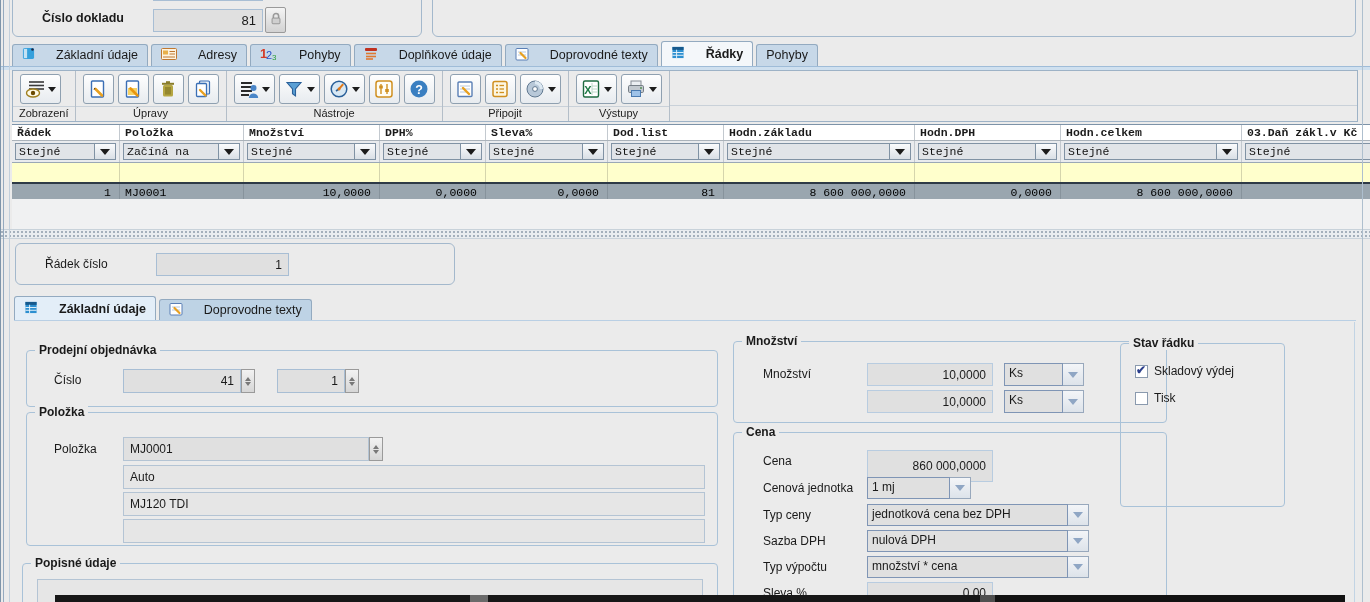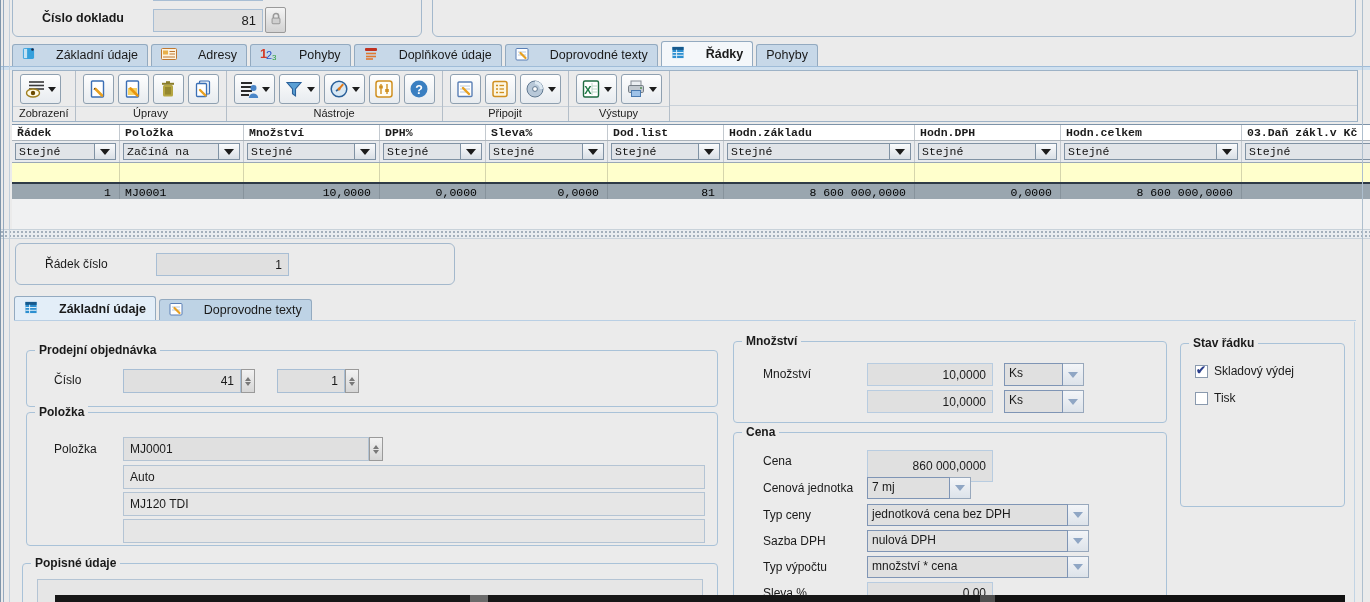--- a/index.html
+++ b/index.html
@@ -575,21 +575,21 @@
         </span>
     </div>
   </div>
 
   <div class="group" style="left:733px; top:432px; width:434px; height:175px;">
     <div class="legend">Cena</div>
     <div class="lbl" style="left:12px; top:21px;">Cena</div>
     <div class="field ro-num" style="left:133px; top:17px; width:126px; height:32px; border-color:#b8cce0;">860 000,0000</div>
     <div class="lbl" style="left:12px; top:48px;">Cenová jednotka</div>
     <div class="combo" style="left:133px; top:44px; height:22px; width:104px;">
-      <span class="combo-text">7 mj</span>
+      <span class="combo-text">1 mj</span>
       <span class="combo-btn">
           <i></i>
         </span>
     </div>
     <div class="lbl" style="left:12px; top:75px;">Typ ceny</div>
     <div class="combo" style="left:133px; top:71px; height:22px; width:222px;justify-content:flex-end;">
       <span class="combo-text">jednotková cena bez DPH</span>
       <span class="combo-btn">
           <i></i>
         </span>
@@ -605,21 +605,21 @@
     <div class="combo" style="left:133px; top:123px; height:22px; width:222px;">
       <span class="combo-text">množství * cena</span>
       <span class="combo-btn">
           <i></i>
         </span>
     </div>
     <div class="lbl" style="left:12px; top:153px;">Sleva %</div>
     <div class="field ro-num" style="left:133px; top:149px; width:126px; height:22px; border-color:#b8cce0;">0,00</div>
   </div>
 
-  <div class="group" style="left:1180px; top:343px; width:165px; height:164px;">
+  <div class="group" style="left:1120px; top:343px; width:165px; height:164px;">
     <div class="legend">Stav řádku</div>
     <div class="cbrow" style="left:14px; top:20px;">
       <span class="cb checked"></span>
       <span>Skladový výdej</span>
     </div>
     <div class="cbrow" style="left:14px; top:47px;">
       <span class="cb"></span>
       <span>Tisk</span>
     </div>
   </div>

